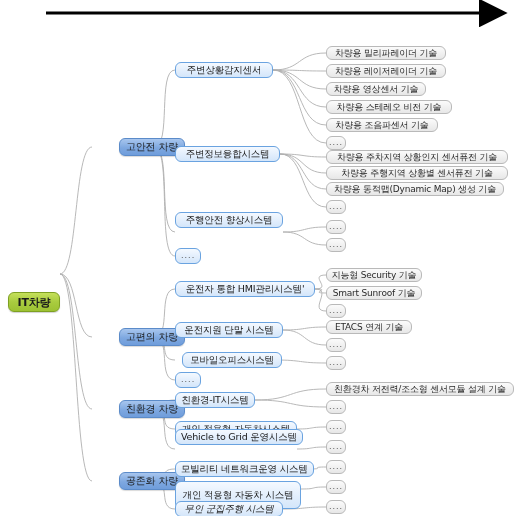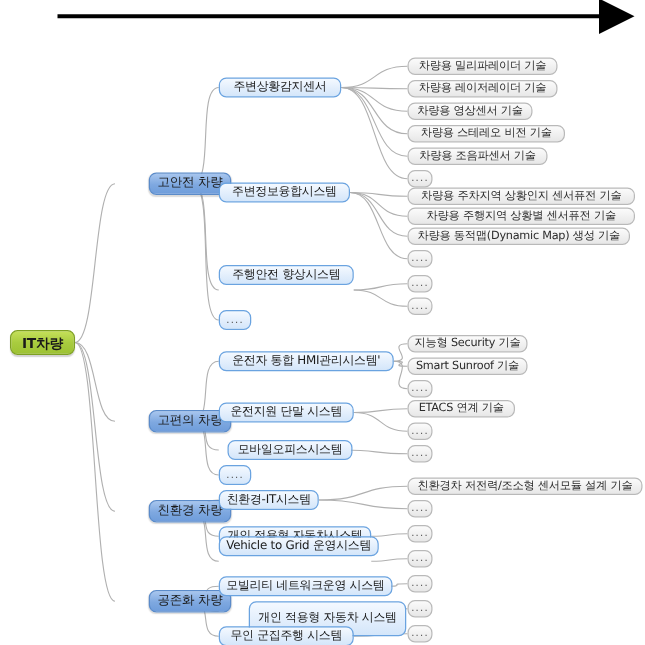--- a/index.html
+++ b/index.html
@@ -48,20 +48,21 @@
   .node.root {
     background: linear-gradient(to bottom, #c5e05a 0%, #a9cc3f 50%, #9dc233 100%);
     border: 1px solid #7ea022;
     border-radius: 6px;
     color: #1a1a1a;
     font-weight: bold;
     font-size: 11px;
     height: 20px;
     padding: 4px 7px;
     box-shadow: 0 1px 1px rgba(0,0,0,0.18);
+    margin-top: 28px;
   }
   
   .node.cat {
     background: linear-gradient(to bottom, #a8c6ee 0%, #7ea8e0 55%, #6f9ddb 100%);
     border: 1px solid #5b8bc9;
     border-radius: 6px;
     color: #1a1a1a;
     font-size: 10px;
     height: 18px;
     padding: 0 6px;
@@ -167,22 +168,22 @@
       <div class="node sys" style="left: 175px; top: 212px; min-width: 108px; height: 16px;">주행안전 향상시스템</div>
       <div class="node sys ellipsis" style="left: 175px; top: 248px; min-width: 24px; height: 16px;">....</div>
       <div class="node sys" style="left: 175px; top: 281px; min-width: 140px; height: 16px;">운전자 통합 HMI관리시스템'</div>
       <div class="node sys" style="left: 175px; top: 322px; min-width: 108px; height: 16px;">운전지원 단말 시스템</div>
       <div class="node sys" style="left: 182px; top: 352px; min-width: 100px; height: 16px;">모바일오피스시스템</div>
       <div class="node sys ellipsis" style="left: 175px; top: 372px; min-width: 24px; height: 16px;">....</div>
       <div class="node sys" style="left: 175px; top: 392px; min-width: 80px; height: 16px;">친환경-IT시스템</div>
       <div class="node sys" style="left: 175px; top: 421px; min-width: 122px; height: 16px;">개인 적용형 자동차시스템</div>
       <div class="node sys" style="left: 175px; top: 429px; min-width: 122px; height: 16px;">Vehicle to Grid 운영시스템</div>
       <div class="node sys" style="left: 175px; top: 461px; min-width: 134px; height: 16px; text-align: center;">모빌리티 네트워크운영 시스템</div>
-      <div class="node sys" style="left: 175px; top: 481px; min-width: 126px; height: 28px; margin-left: 24px;">개인 적용형 자동차 시스템</div>
-      <div class="node sys" style="left: 175px; top: 501px; min-width: 108px; height: 16px;">무인 군집주행 시스템</div>
+      <div class="node sys" style="left: 175px; top: 481px; min-width: 126px; height: 28px;">개인 적용형 자동차 시스템</div>
+      <div class="node sys" style="left: 175px; top: 501px; min-width: 108px; height: 16px; font-style: italic;">무인 군집주행 시스템</div>
       <div class="node leaf" style="left: 326px; top: 46px; min-width: 120px; height: 14px;">차량용 밀리파레이더 기술</div>
       <div class="node leaf" style="left: 326px; top: 64px; min-width: 120px; height: 14px;">차량용 레이저레이더 기술</div>
       <div class="node leaf" style="left: 326px; top: 82px; min-width: 100px; height: 14px;">차량용 영상센서 기술</div>
       <div class="node leaf" style="left: 326px; top: 100px; min-width: 126px; height: 14px;">차량용 스테레오 비전 기술</div>
       <div class="node leaf" style="left: 326px; top: 118px; min-width: 112px; height: 14px;">차량용 조음파센서 기술</div>
       <div class="node leaf ellipsis" style="left: 326px; top: 136px; min-width: 20px; height: 14px;">....</div>
       <div class="node leaf" style="left: 326px; top: 150px; min-width: 182px; height: 14px;">차량용 주차지역 상황인지 센서퓨전 기술</div>
       <div class="node leaf" style="left: 326px; top: 166px; min-width: 182px; height: 14px;">차량용 주행지역 상황별 센서퓨전 기술</div>
       <div class="node leaf" style="left: 326px; top: 182px; min-width: 178px; height: 14px;">차량용 동적맵(Dynamic Map) 생성 기술</div>
       <div class="node leaf ellipsis" style="left: 326px; top: 200px; min-width: 20px; height: 14px;">....</div>

